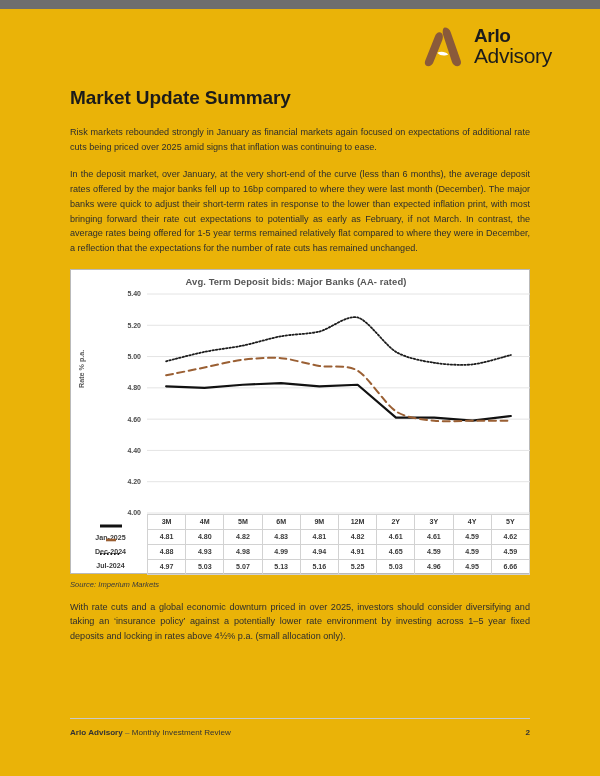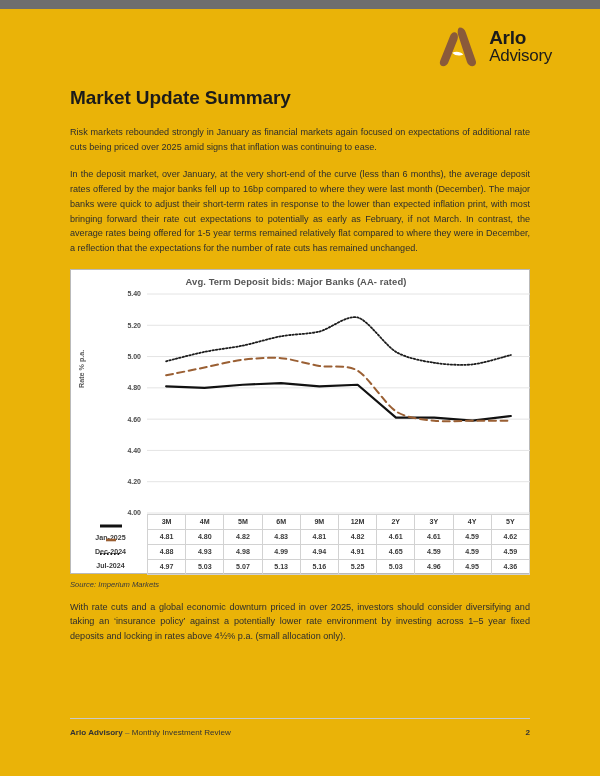--- a/index.html
+++ b/index.html
@@ -35,21 +35,21 @@
   }
   .logo-words .l1 {
     display: block;
     font-size: 19px;
     font-weight: bold;
     letter-spacing: -0.3px;
     color: #1c1c1c;
   }
   .logo-words .l2 {
     display: block;
-    font-size: 17px;
+    font-size: 21px;
     font-weight: normal;
     letter-spacing: -0.3px;
     color: #1c1c1c;
   }
 
   
   .content {
     position: absolute;
     left: 70px;
     top: 78px;
@@ -299,21 +299,21 @@
             <tr>
               <td class="val">4.97</td>
               <td class="val">5.03</td>
               <td class="val">5.07</td>
               <td class="val">5.13</td>
               <td class="val">5.16</td>
               <td class="val">5.25</td>
               <td class="val">5.03</td>
               <td class="val">4.96</td>
               <td class="val">4.95</td>
-              <td class="val">4.36</td>
+              <td class="val">6.66</td>
             </tr>
           </tbody>
       </table>
 
     </div>
 
     <div class="source">Source: Imperium Markets</div>
 
     <p class="para" style="margin-top:11px">With rate cuts and a global economic downturn priced in over 2025, investors should consider diversifying and taking an ‘insurance policy’ against a potentially lower rate environment by investing across 1–5 year fixed deposits and locking in rates above 4½% p.a. (small allocation only).</p>
 

